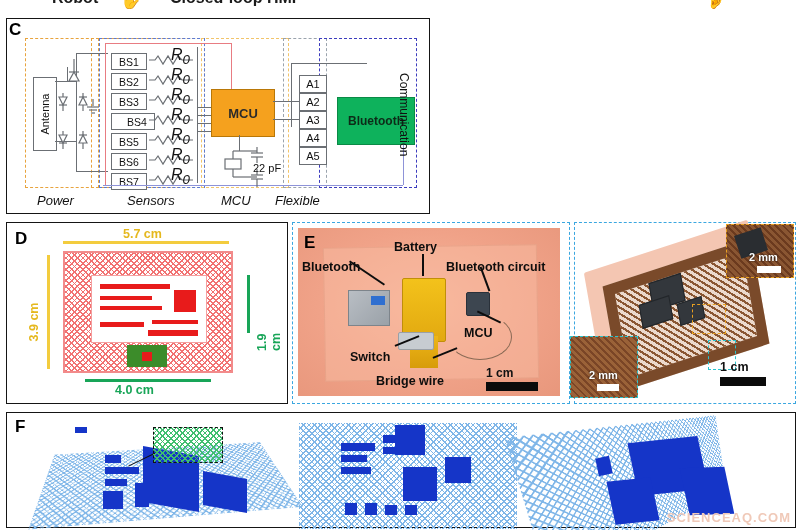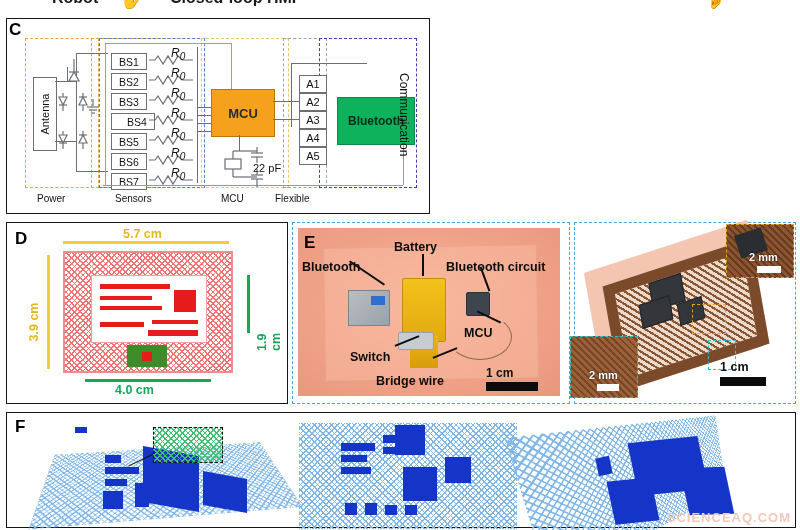--- a/index.html
+++ b/index.html
@@ -36,36 +36,36 @@
            font-size:10.5px;display:flex;align-items:center;justify-content:center;
            color:#111;}
   .wire{position:absolute;background:#6b6f74;}
   .wire-h{height:1.2px;} .wire-v{width:1.2px;}
   .wire-red{background:#e87c82;} .wire-blue{background:#8e93d8;}
 
   #antenna-box{left:26px;top:58px;width:22px;height:72px;}
   #antenna-box span{transform:rotate(-90deg);font-size:11px;white-space:nowrap;}
 
   .bsbox{position:absolute;left:104px;width:34px;height:15px;}
-  .rlabel{position:absolute;font-style:italic;font-size:12px;color:#111;text-align:center;}
+  .rlabel{position:absolute;font-style:italic;font-size:16px;color:#111;text-align:center;}
 
   #mcu-block{position:absolute;left:204px;top:70px;width:62px;height:46px;
              background:#F5A11E;border:1.2px solid #b97707;
              display:flex;align-items:center;justify-content:center;
              font-size:13px;font-weight:bold;color:#2b2b2b;}
   #bt-block{position:absolute;left:330px;top:78px;width:76px;height:46px;
             background:#0EB25C;border:1.2px solid #0a8a46;
             display:flex;align-items:center;justify-content:center;
             font-size:12px;font-weight:bold;color:#0d2b18;}
   .abox{position:absolute;left:292px;width:26px;height:16px;font-size:11px;}
   #cap-label{position:absolute;left:246px;top:143px;font-size:11px;}
   #comm-label{position:absolute;left:404px;top:54px;font-size:12px;
               transform:rotate(90deg);transform-origin:left top;white-space:nowrap;}
-  .sec-label{position:absolute;top:174px;font-size:10px;}
-  #lab-power{left:30px;} #lab-sensors{left:108px;}
+  .sec-label{position:absolute;top:174px;font-size:13px;font-style:italic;}
+  #lab-power{left:30px;} #lab-sensors{left:120px;}
   #lab-mcu{left:214px;} #lab-act{left:268px;}
 
   
   #panelSkin{left:436px;top:0px;width:360px;height:214px;}
   #skin-block{position:absolute;left:18px;top:22px;width:316px;height:168px;}
   .skin-top{position:absolute;left:36px;top:6px;width:250px;height:108px;
             background:#F6BBA4;transform:skewX(-28deg);}
   .skin-front{position:absolute;left:0px;top:96px;width:250px;height:74px;
               background:#F8AD95;}
   .skin-side{position:absolute;left:250px;top:60px;width:64px;height:74px;

